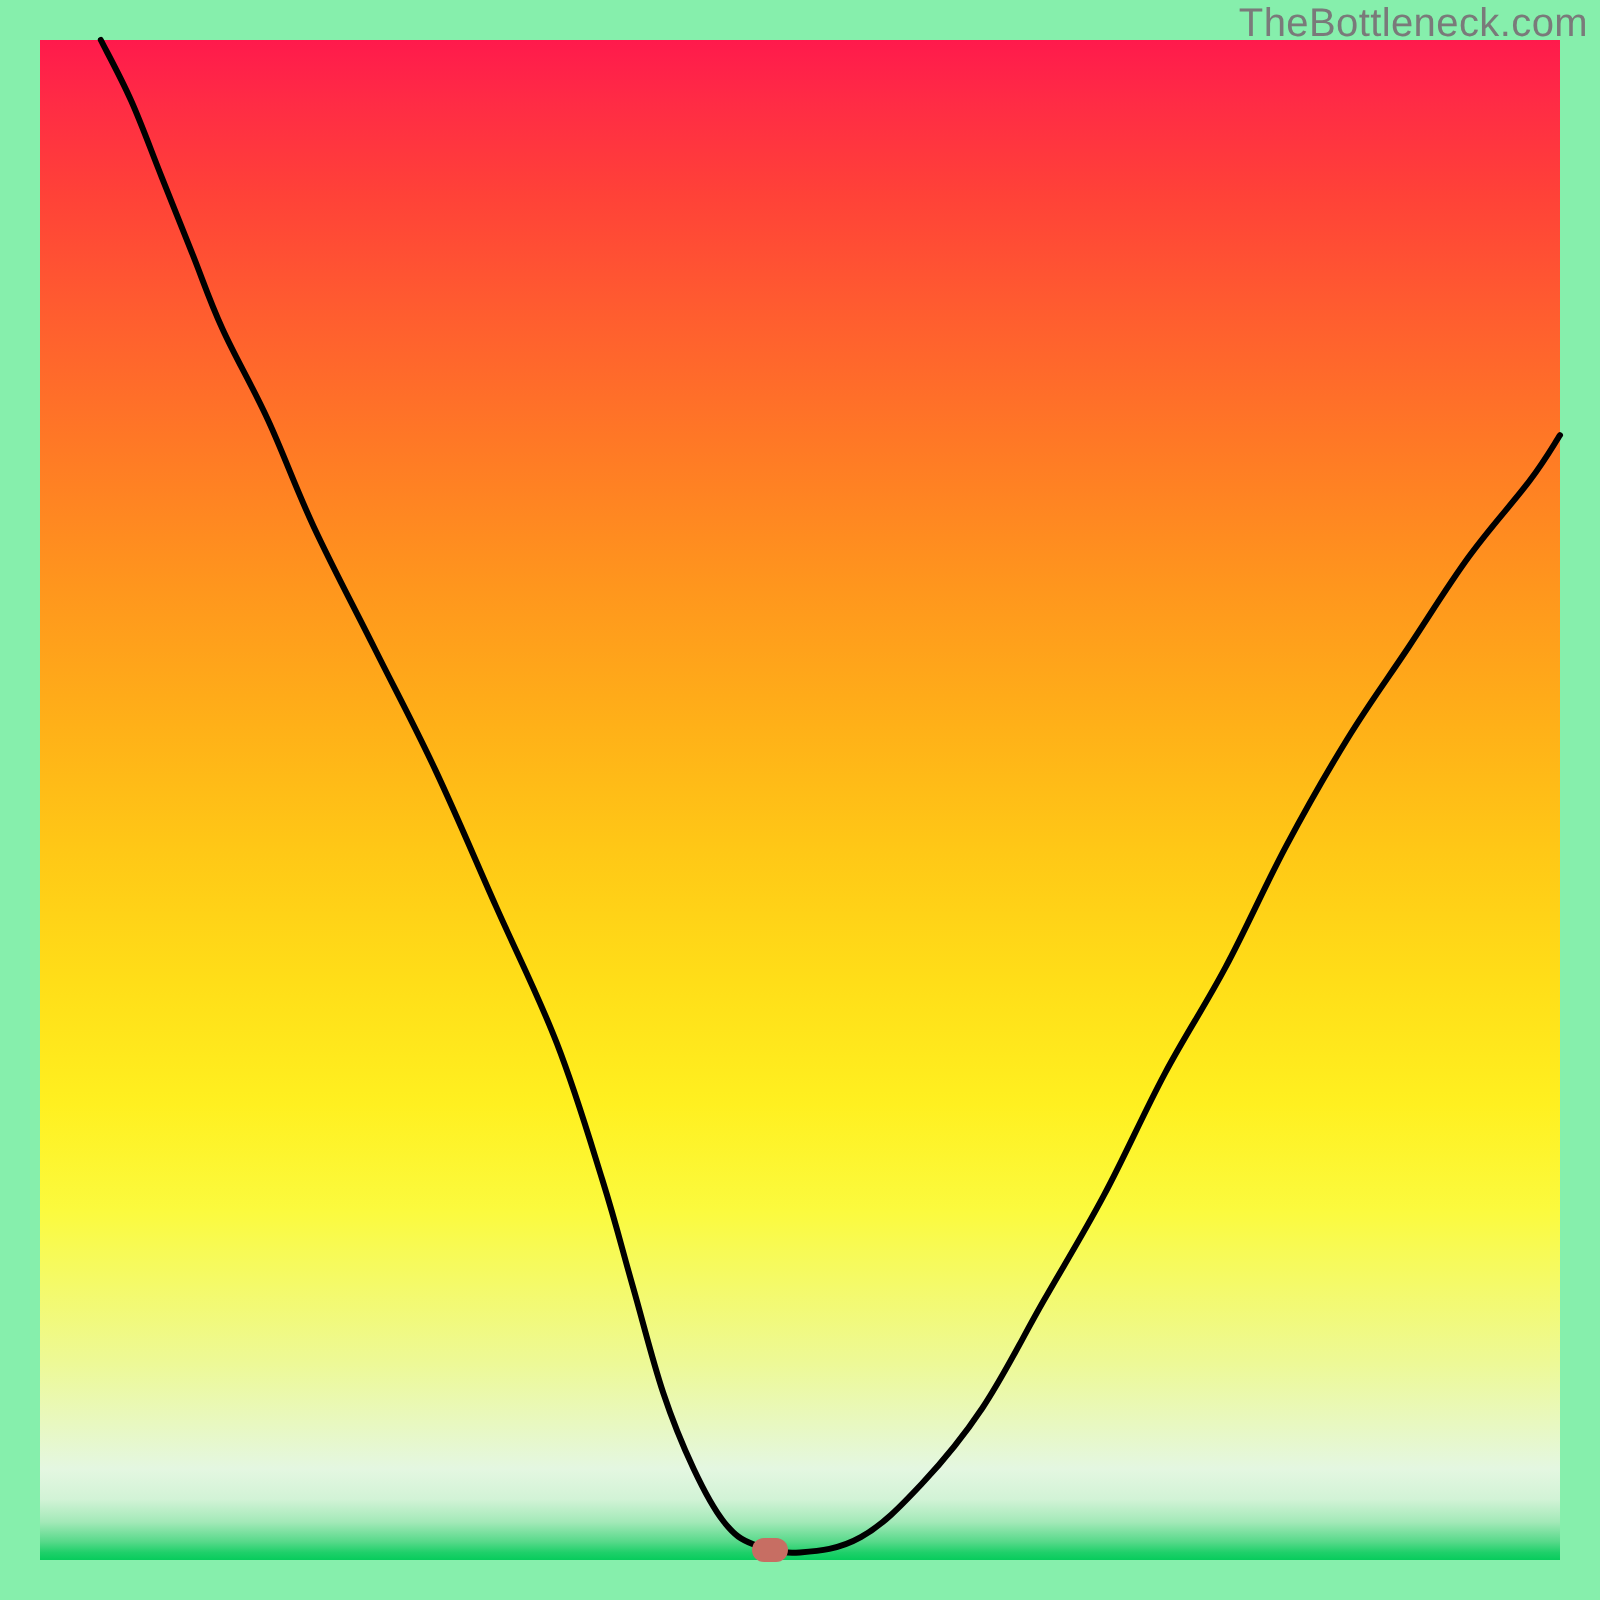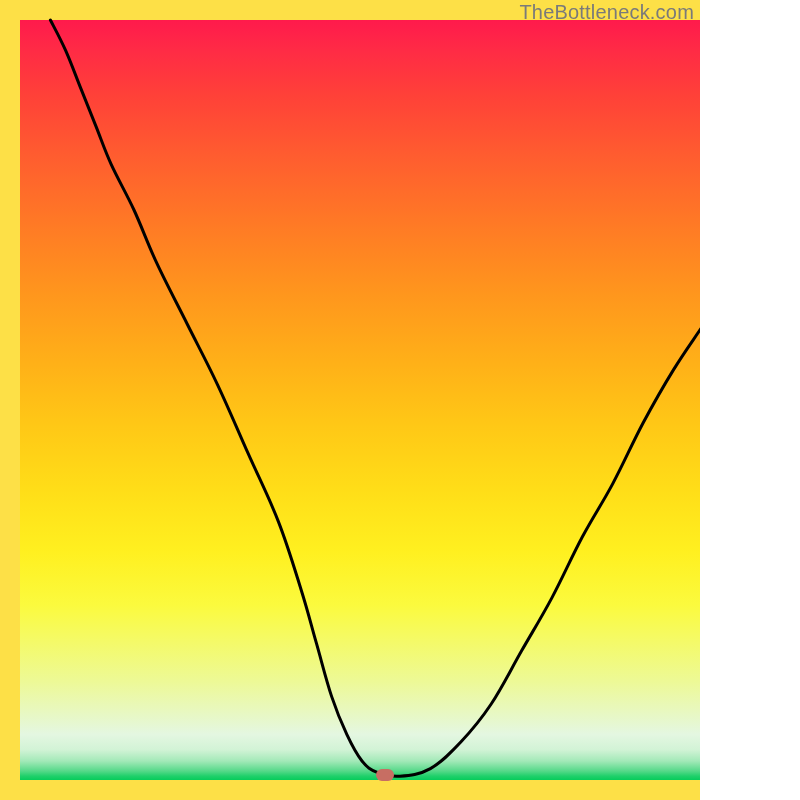--- a/index.html
+++ b/index.html
@@ -2,23 +2,23 @@
 <html><head>
 <meta charset="utf-8">
 <style>
   body {
     margin: 0;
     padding: 0;
     background: #fff;
   }
   .chart-container {
     position: relative;
-    width: 700px;
+    width: 800px;
     height: 800px;
-    background: #fde047;
+    background: #86efac;
     overflow: hidden;
   }
   .plot-area {
     position: absolute;
     left: 20px;
     top: 20px;
     width: 760px;
     height: 760px;
     background: linear-gradient(to bottom,
       #ff1a4c 0%,

